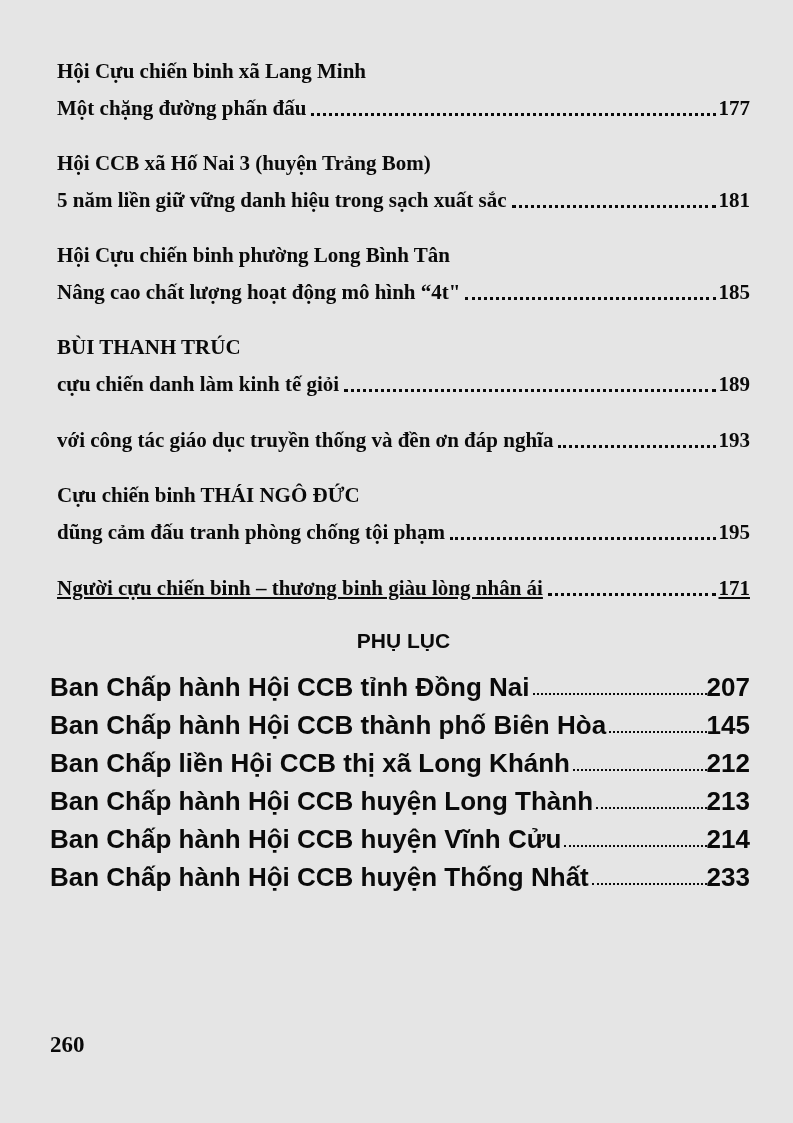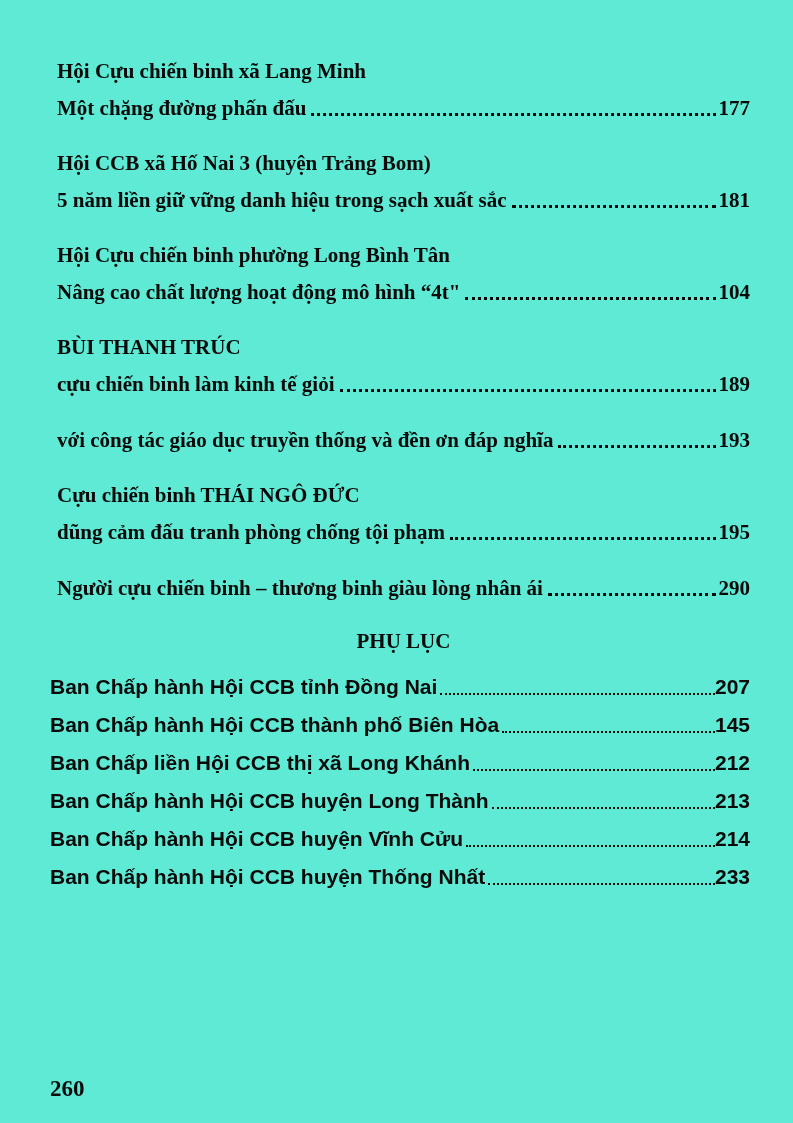--- a/index.html
+++ b/index.html
@@ -11,76 +11,76 @@
     width: 793px;
     height: 1123px;
     position: relative;
     color: #0a0a0a;
   }
   .page {
     position: absolute;
     inset: 0;
     box-sizing: border-box;
     padding: 58px 43px 0 57px;
-    background: #5eead4;
+    background: #e5e5e5;
   }
   
   .toc {
     font-family: "Liberation Serif", "DejaVu Serif", serif;
     font-weight: bold;
     font-size: 21px;
   }
   .entry { margin-bottom: 28px; }
-  .entry.single { margin-bottom: 26px; }
+  .entry.single { margin-bottom: 26px; text-decoration: underline; }
   .entry-title {
     line-height: 26px;
     margin-bottom: 10px;
     white-space: nowrap;
   }
   .row {
     display: flex;
     align-items: flex-end;
     line-height: 28px;
   }
   .sub { white-space: nowrap; }
   .dots {
     flex: 1;
     min-width: 18px;
     border-bottom: 3px dotted #0a0a0a;
     margin: 0 3px 6px 5px;
   }
   .pnum { white-space: nowrap; }
   
   .appendix-heading {
-    font-family: Liberation Serif, serif;
+    font-family: Liberation Sans, sans-serif;
     font-weight: bold;
     font-size: 21px;
     line-height: 26px;
     text-align: center;
     margin: 4px 0 20px 0;
   }
   .appendix {
     margin-left: -7px;
     font-family: "Liberation Sans", "DejaVu Sans", sans-serif;
     font-weight: bold;
-    font-size: 21px;
+    font-size: 26px;
   }
   .appendix .row {
     line-height: 26px;
     margin-bottom: 12px;
   }
   .appendix .dots {
     border-bottom: 2px dotted #0a0a0a;
     margin: 0 0 5px 3px;
   }
   
   .folio {
     position: absolute;
     left: 50px;
-    top: 1076px;
+    top: 1032px;
     font-family: "Liberation Serif", "DejaVu Serif", serif;
     font-weight: bold;
     font-size: 23px;
   }
 </style>
 </head>
 <body>
 
 <div class="page">
 
@@ -102,28 +102,28 @@
         <span class="dots"></span>
         <span class="pnum">181</span>
       </div>
     </div>
 
     <div class="entry">
       <div class="entry-title">Hội Cựu chiến binh phường Long Bình Tân</div>
       <div class="row">
         <span class="sub">Nâng cao chất lượng hoạt động mô hình “4t"</span>
         <span class="dots"></span>
-        <span class="pnum">104</span>
+        <span class="pnum">185</span>
       </div>
     </div>
 
     <div class="entry">
       <div class="entry-title">BÙI THANH TRÚC</div>
       <div class="row">
-        <span class="sub">cựu chiến binh làm kinh tế giỏi</span>
+        <span class="sub">cựu chiến danh làm kinh tế giỏi</span>
         <span class="dots"></span>
         <span class="pnum">189</span>
       </div>
     </div>
 
     <div class="entry">
       <div class="row">
         <span class="sub">với công tác giáo dục truyền thống và đền ơn đáp nghĩa</span>
         <span class="dots"></span>
         <span class="pnum">193</span>
@@ -136,21 +136,21 @@
         <span class="sub">dũng cảm đấu tranh phòng chống tội phạm</span>
         <span class="dots"></span>
         <span class="pnum">195</span>
       </div>
     </div>
 
     <div class="entry single">
       <div class="row">
         <span class="sub">Người cựu chiến binh – thương binh giàu lòng nhân ái</span>
         <span class="dots"></span>
-        <span class="pnum">290</span>
+        <span class="pnum">171</span>
       </div>
     </div>
 
 
   </div>
 
   <div class="appendix-heading">PHỤ LỤC</div>
 
   <div class="appendix">
 

